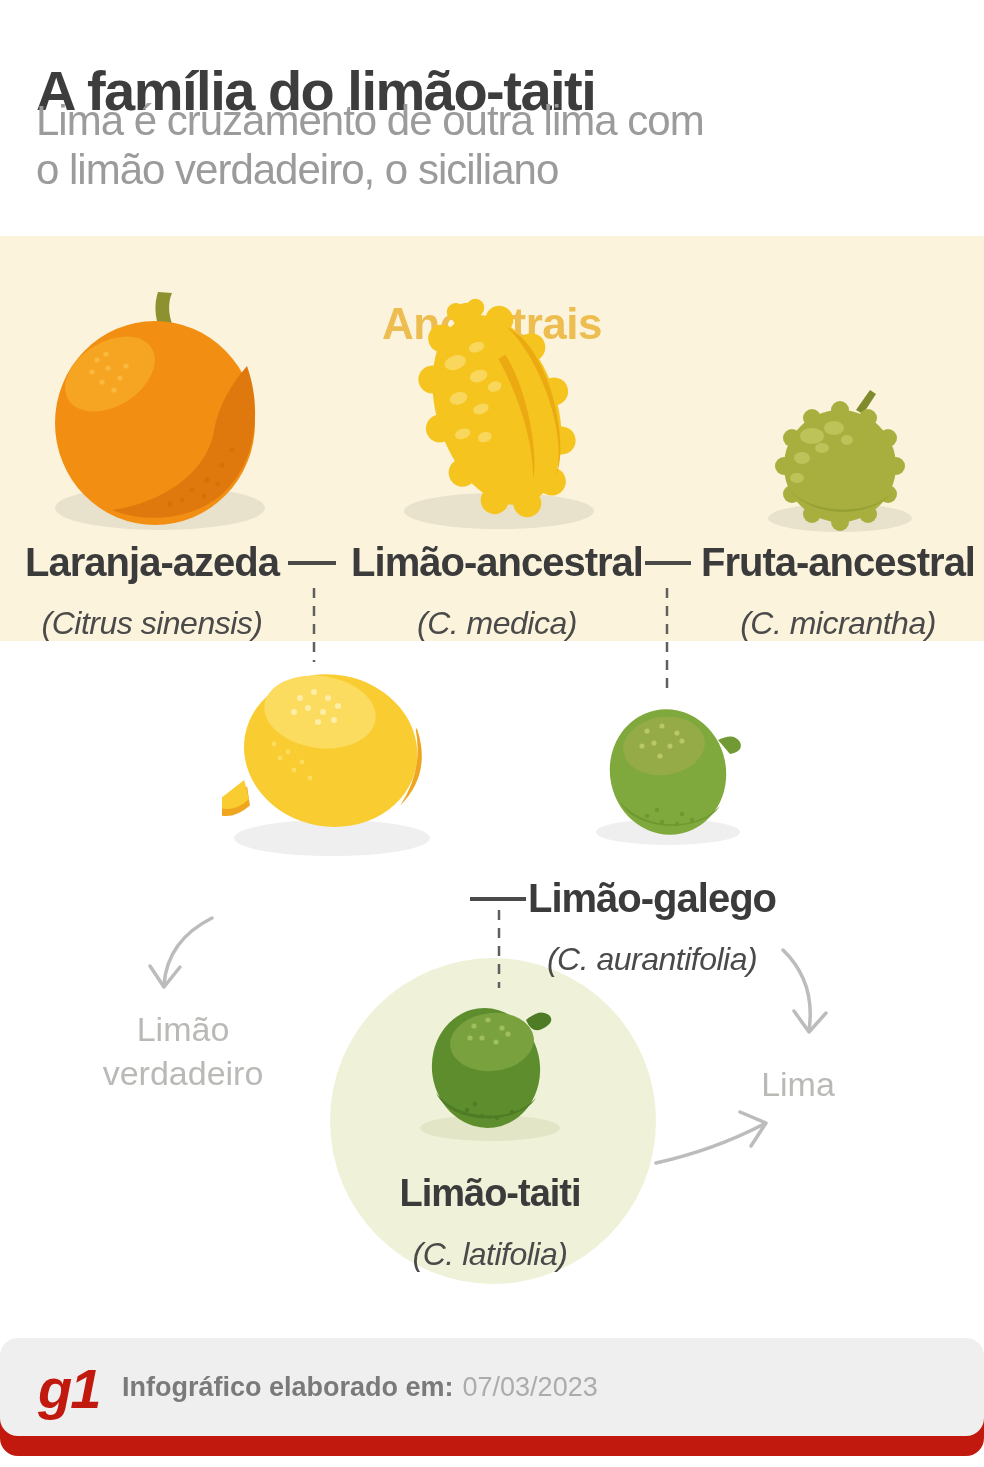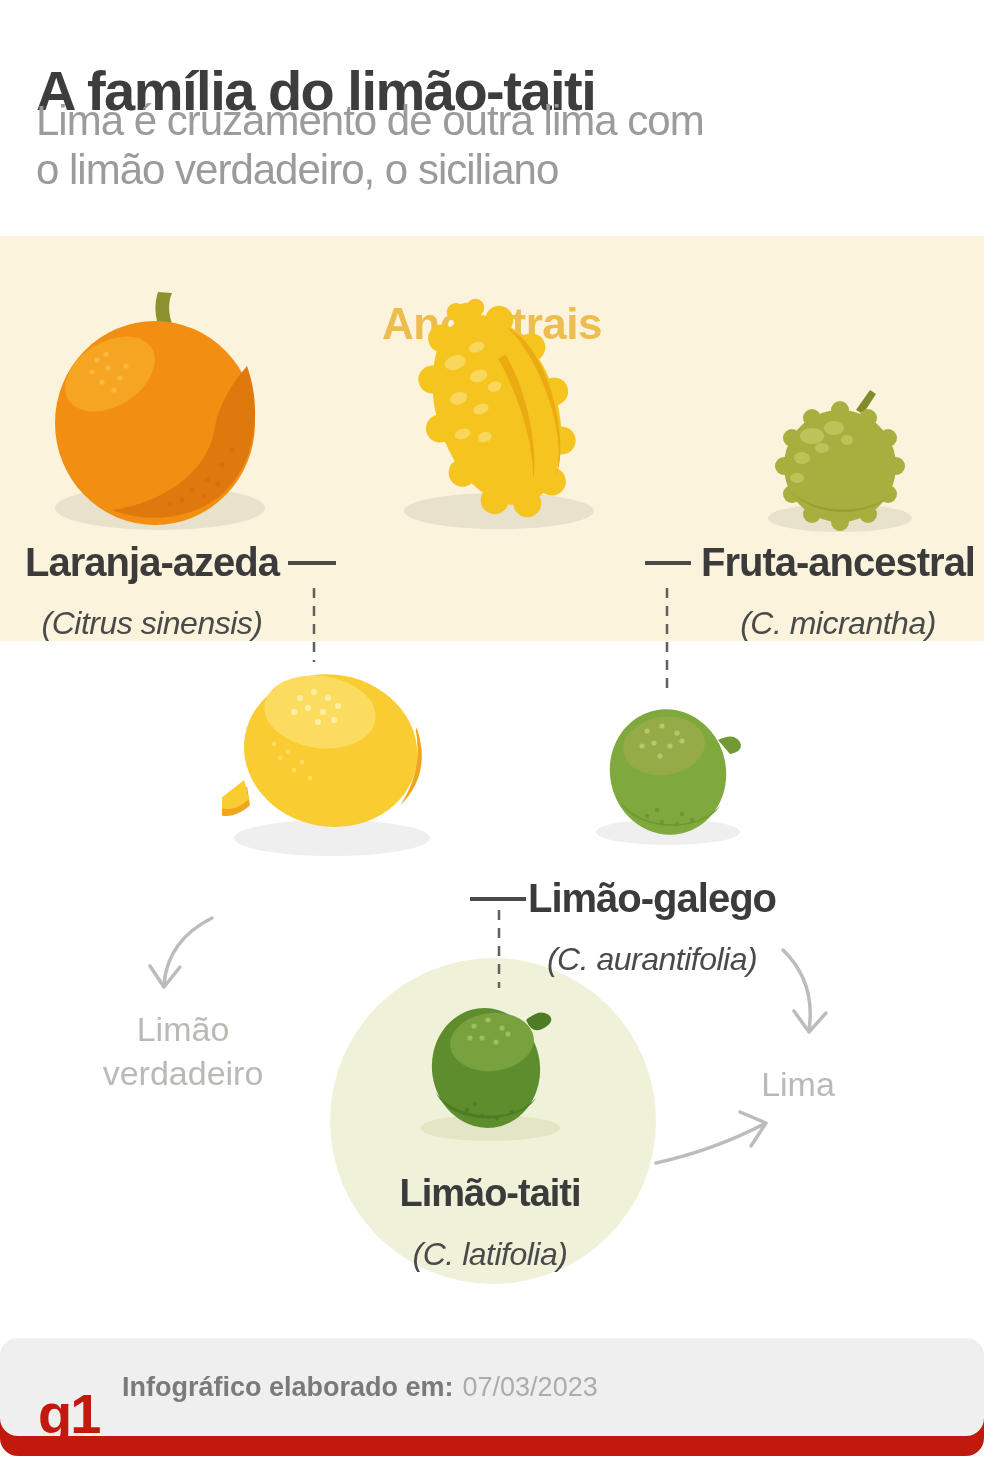--- a/index.html
+++ b/index.html
@@ -11,21 +11,21 @@
   .ancestors-band{left:0;top:236px;width:984px;height:405px;background:#fbf3dc;}
   .ancestors-heading{left:0;top:262px;width:984px;text-align:center;font-size:44px;font-weight:700;color:#eebd4f;letter-spacing:-0.5px;}
   .fruit-label{text-align:center;}
   .fruit-name{font-size:40px;font-weight:700;color:#3b3b3b;letter-spacing:-1px;line-height:1.05;}
   .fruit-species{margin-top:22px;font-size:32px;font-style:italic;color:#4a4a4a;letter-spacing:-0.5px;}
   .result-circle{left:330px;top:958px;width:326px;height:326px;border-radius:50%;background:#eff1d8;}
   .annotation{font-size:34px;color:#b9b9b6;text-align:center;line-height:1.28;}
   .overlay{left:0;top:0;pointer-events:none;}
   .footer-red{left:0;top:1352px;width:984px;height:104px;background:#c2190e;border-radius:18px;}
   .footer-panel{left:0;top:1338px;width:984px;height:98px;background:#efefef;border-radius:18px;}
-  .g1-logo{left:38px;top:1356px;font-size:56px;font-weight:700;color:#c2190e;letter-spacing:-2px;margin-top:25px;}
+  .g1-logo{left:38px;top:1356px;font-size:56px;font-weight:700;font-style:italic;color:#c2190e;letter-spacing:-2px;}
   .footer-text{left:122px;top:1372px;font-size:27px;display:flex;gap:9px;white-space:nowrap;align-items:flex-start;}
   .footer-label{font-weight:700;color:#7a7a7a;}
   .footer-date{font-weight:400;color:#acacac;}
 </style>
 </head>
 <body>
 
 <div class="canvas">
 
   <h1 class="abs page-title">A família do limão-taiti</h1>
@@ -224,20 +224,24 @@
       <polyline points="794,1011 809,1032 826,1013"></polyline>
       <path d="M656,1163 Q714,1150 764,1124"></path>
       <polyline points="740,1112 766,1123 751,1146"></polyline>
     </g>
   </svg>
 
   <div class="abs fruit-label" style="left:0;top:541px;width:304px">
     <div class="fruit-name">Laranja-azeda</div>
     <div class="fruit-species">(Citrus sinensis)</div>
   </div>
+  <div class="abs fruit-label" style="left:345px;top:541px;width:304px">
+    <div class="fruit-name">Limão-ancestral</div>
+    <div class="fruit-species">(C. medica)</div>
+  </div>
   <div class="abs fruit-label" style="left:686px;top:541px;width:304px">
     <div class="fruit-name">Fruta-ancestral</div>
     <div class="fruit-species">(C. micrantha)</div>
   </div>
 
   <div class="abs fruit-label" style="left:500px;top:877px;width:304px">
     <div class="fruit-name">Limão-galego</div>
     <div class="fruit-species">(C. aurantifolia)</div>
   </div>
 

